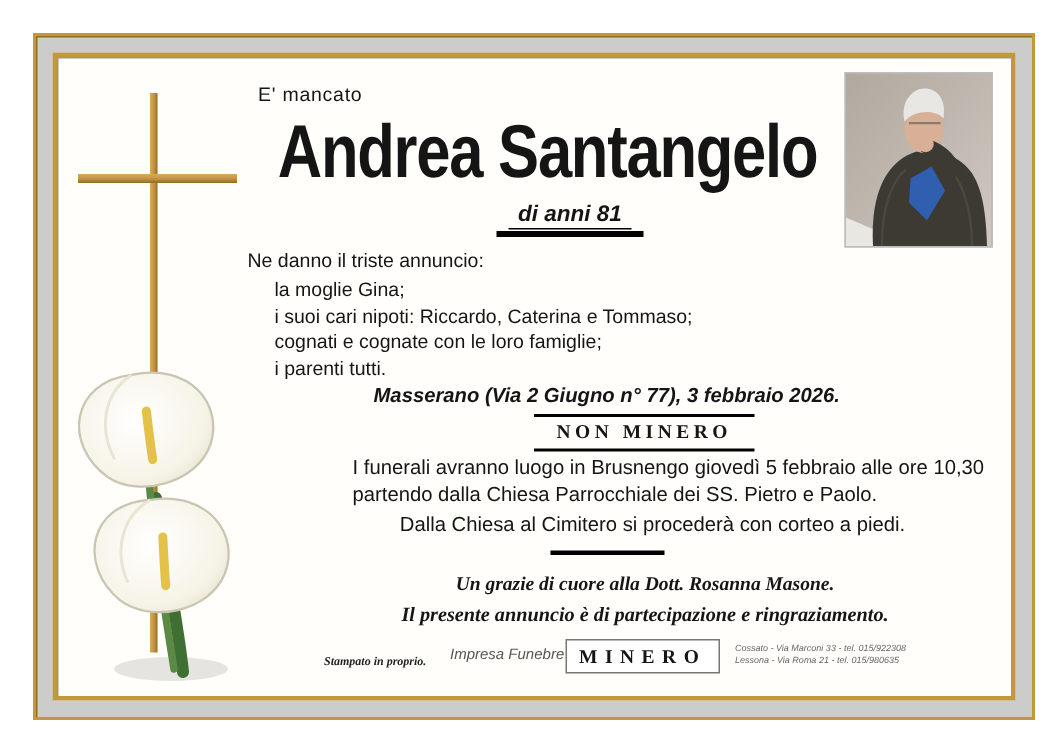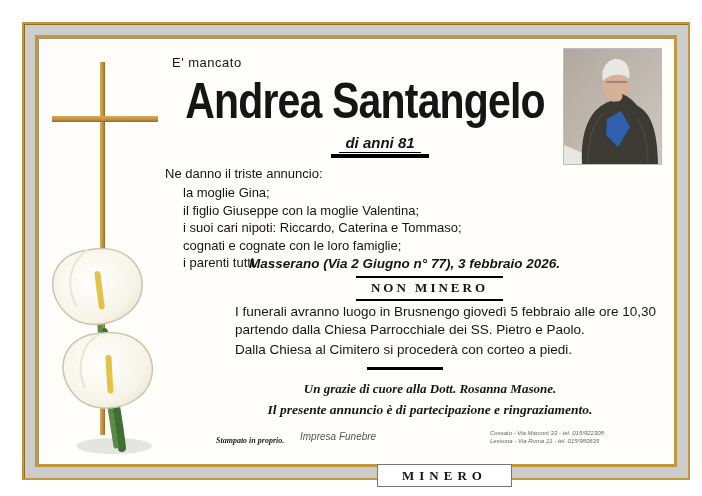--- a/index.html
+++ b/index.html
@@ -47,32 +47,32 @@
   .lead{left:165px;top:166px;font-size:13px;}
   .relatives{left:183px;top:184px;font-size:13px;line-height:17.5px;}
   .place-date{left:160px;top:256px;width:400px;text-align:right;font-size:13.5px;font-weight:bold;font-style:italic;}
   .nonfiori{
     left:356px;top:276px;width:147px;text-align:center;
     border-top:2px solid #000;border-bottom:2px solid #000;
     padding:2px 0 3px;font-family:"Liberation Serif",serif;
     font-weight:bold;font-size:13px;letter-spacing:3px;
   }
   .funeral{left:235px;top:303px;width:430px;font-size:13.5px;line-height:17.5px;white-space:normal;}
-  .funeral-walk{left:235px;top:342px;width:400px;text-align:left;font-size:13.5px;}
+  .funeral-walk{left:235px;top:342px;width:400px;text-align:center;font-size:13.5px;}
   .sep-bar{position:absolute;left:367px;top:367px;width:76px;height:3px;background:#000;}
   .thanks{left:230px;top:381px;width:400px;text-align:center;
     font-family:"Liberation Serif",serif;font-weight:bold;font-style:italic;font-size:13px;}
   .closing{left:230px;top:402px;width:400px;text-align:center;
     font-family:"Liberation Serif",serif;font-weight:bold;font-style:italic;font-size:13.5px;}
   
   .printed{left:216px;top:436px;font-family:"Liberation Serif",serif;font-weight:bold;font-style:italic;font-size:8px;color:#222;}
   .agency-label{left:300px;top:431px;font-style:italic;font-size:10px;color:#555;}
   .agency-box{
-    left:377px;top:426px;border:1px solid #777;padding:3px 24px 2px;
-    font-family:"Liberation Serif",serif;font-weight:bold;font-size:13px;letter-spacing:5px;background:#fff;margin-top:38px;
+    left:377px;top:426px;border:1px solid #777;padding:3px 8px 2px;
+    font-family:"Liberation Serif",serif;font-weight:bold;font-size:13px;letter-spacing:5px;background:#fff;
   }
   .addresses{left:490px;top:430px;font-size:6px;line-height:7.5px;color:#666;font-style:italic;}
 </style>
 </head>
 <body>
 
 <div class="page">
 
   <div class="frame-outer">
     <div class="frame-inner"></div>
@@ -128,21 +128,20 @@
   </div>
 
   <div class="txt intro">E' mancato</div>
   <div class="txt name">Andrea Santangelo</div>
   <div class="txt age"><span>di anni 81</span></div>
   <div class="age-bar"></div>
 
   <div class="txt lead">Ne danno il triste annuncio:</div>
   <div class="txt relatives">
     <div>la moglie Gina;</div>
-    <div>il figlio Giuseppe con la moglie Valentina;</div>
     <div>i suoi cari nipoti: Riccardo, Caterina e Tommaso;</div>
     <div>cognati e cognate con le loro famiglie;</div>
     <div>i parenti tutti.</div>
   </div>
   <div class="txt place-date">Masserano (Via 2 Giugno n° 77), 3 febbraio 2026.</div>
 
   <div class="txt nonfiori">NON MINERO</div>
 
   <div class="txt funeral">I funerali avranno luogo in Brusnengo giovedì 5 febbraio alle ore 10,30 partendo dalla Chiesa Parrocchiale dei SS. Pietro e Paolo.</div>
   <div class="txt funeral-walk">Dalla Chiesa al Cimitero si procederà con corteo a piedi.</div>

